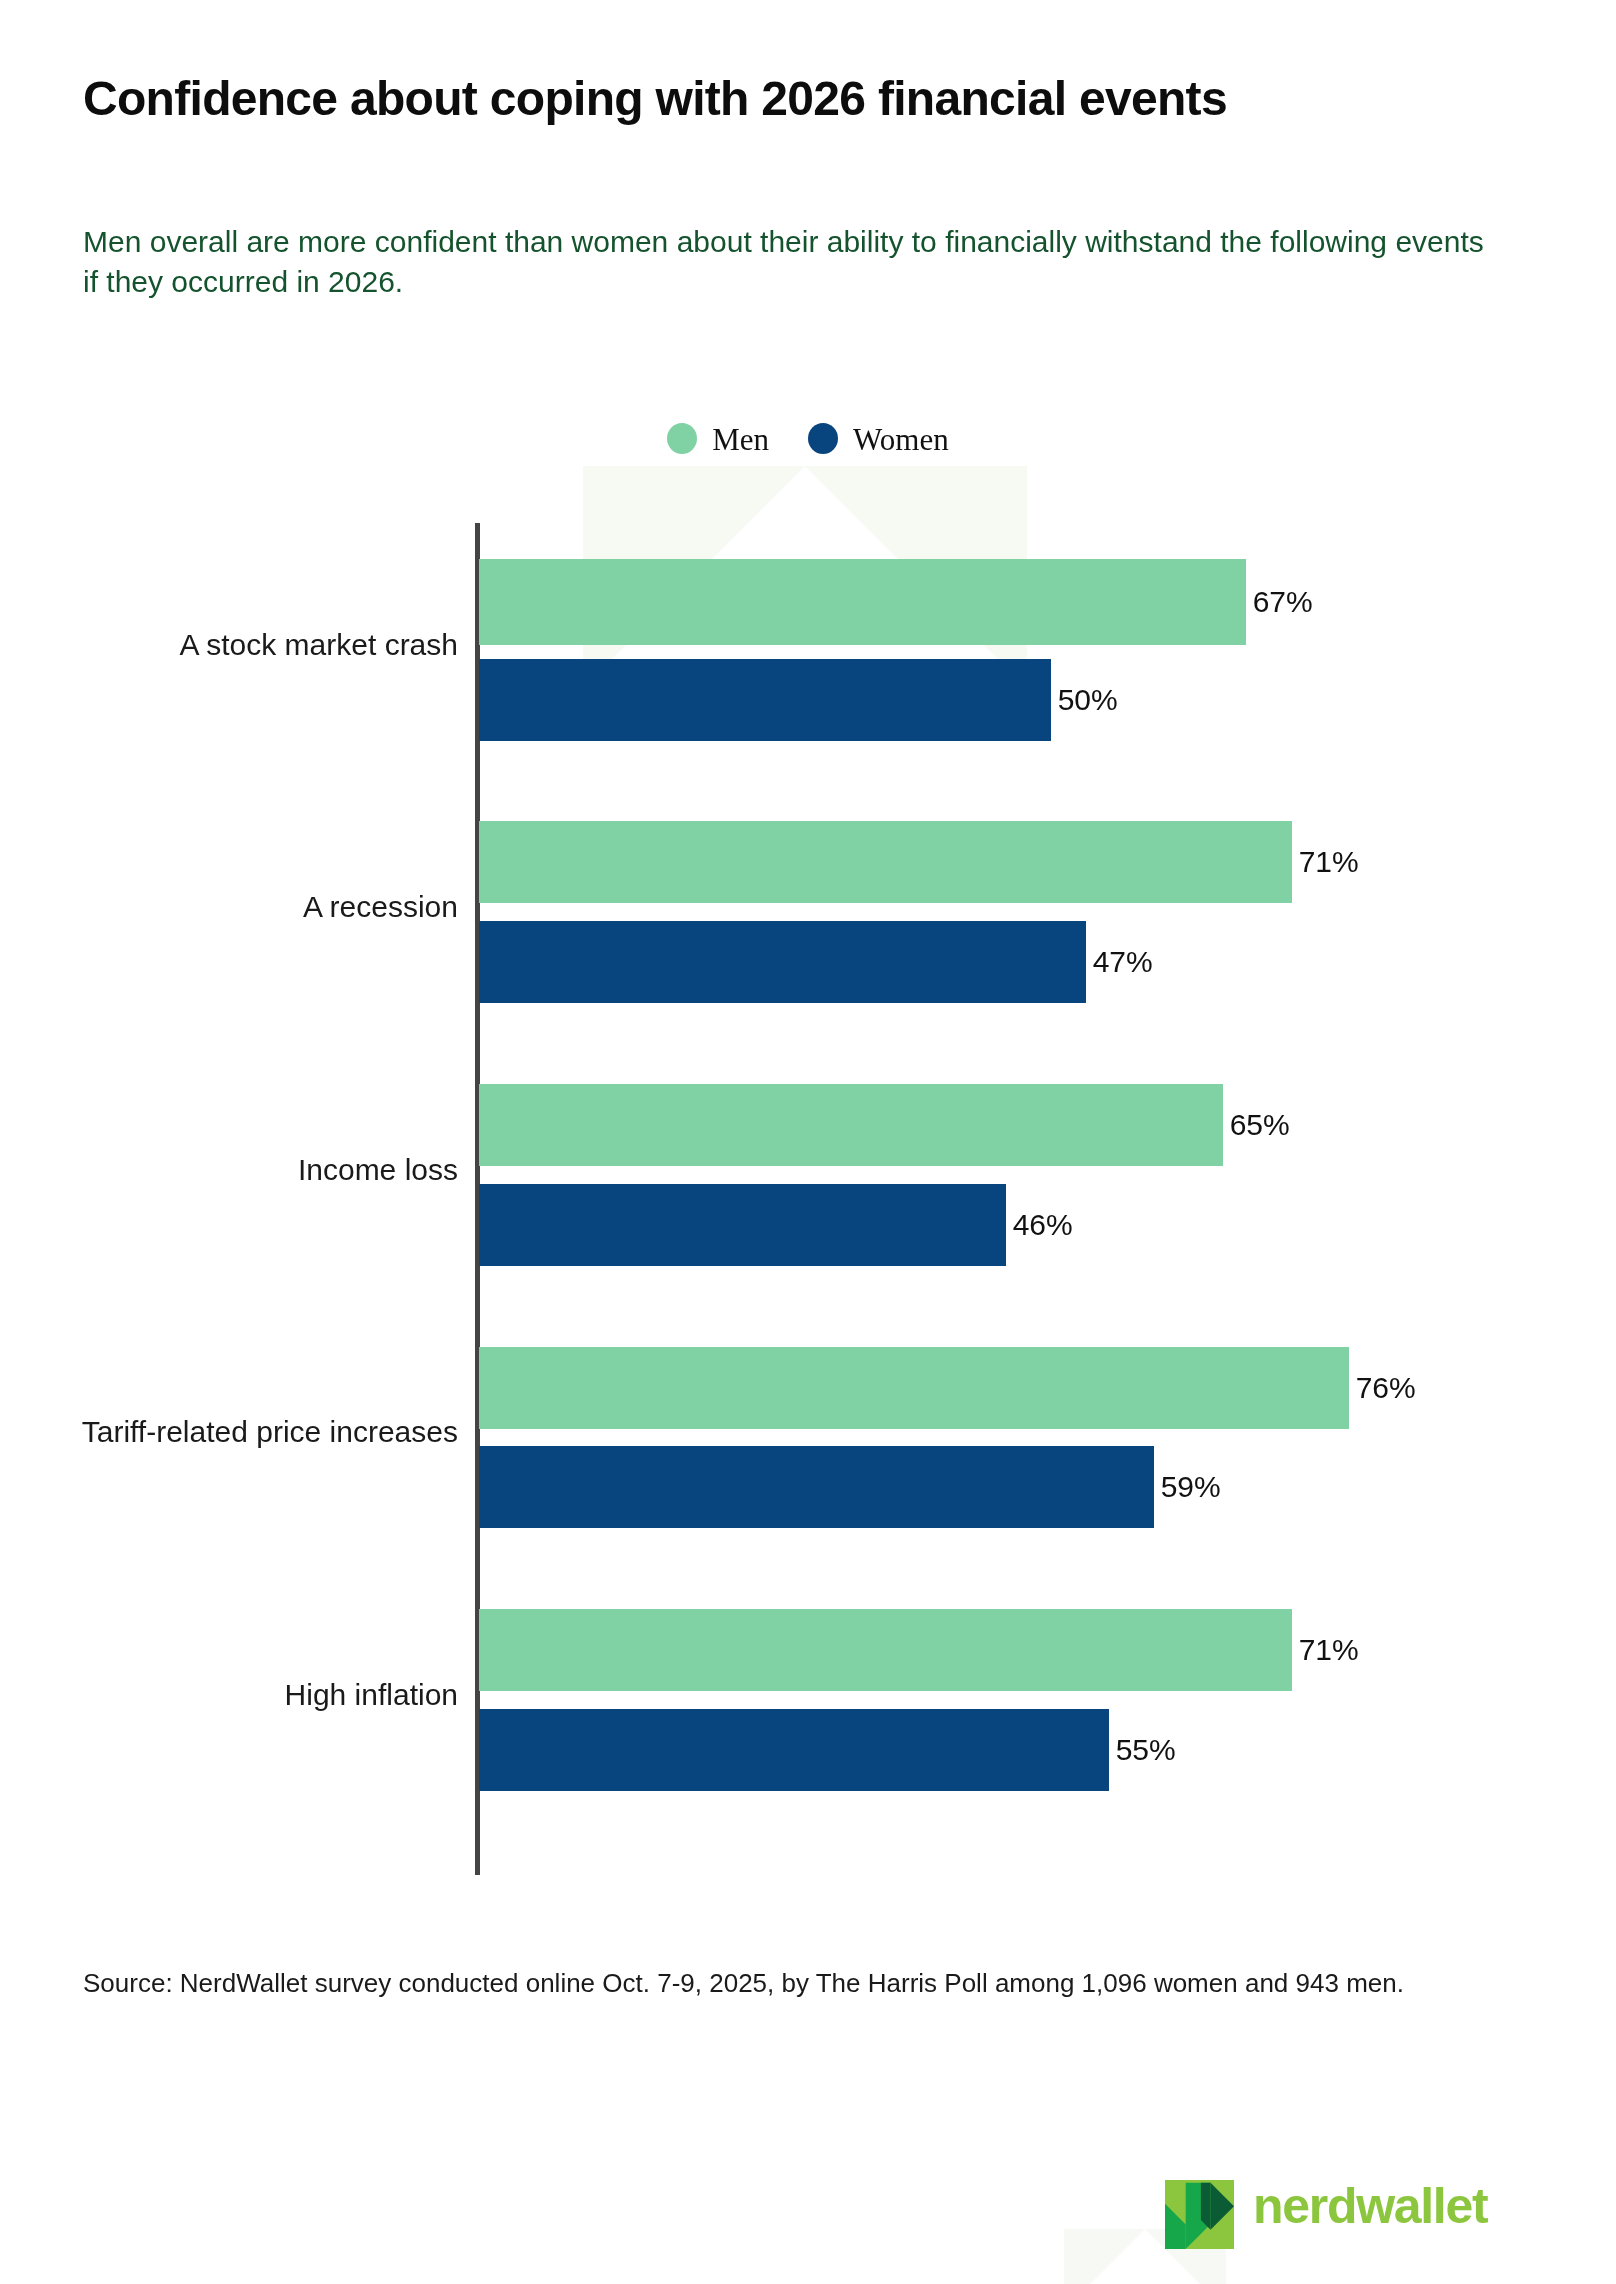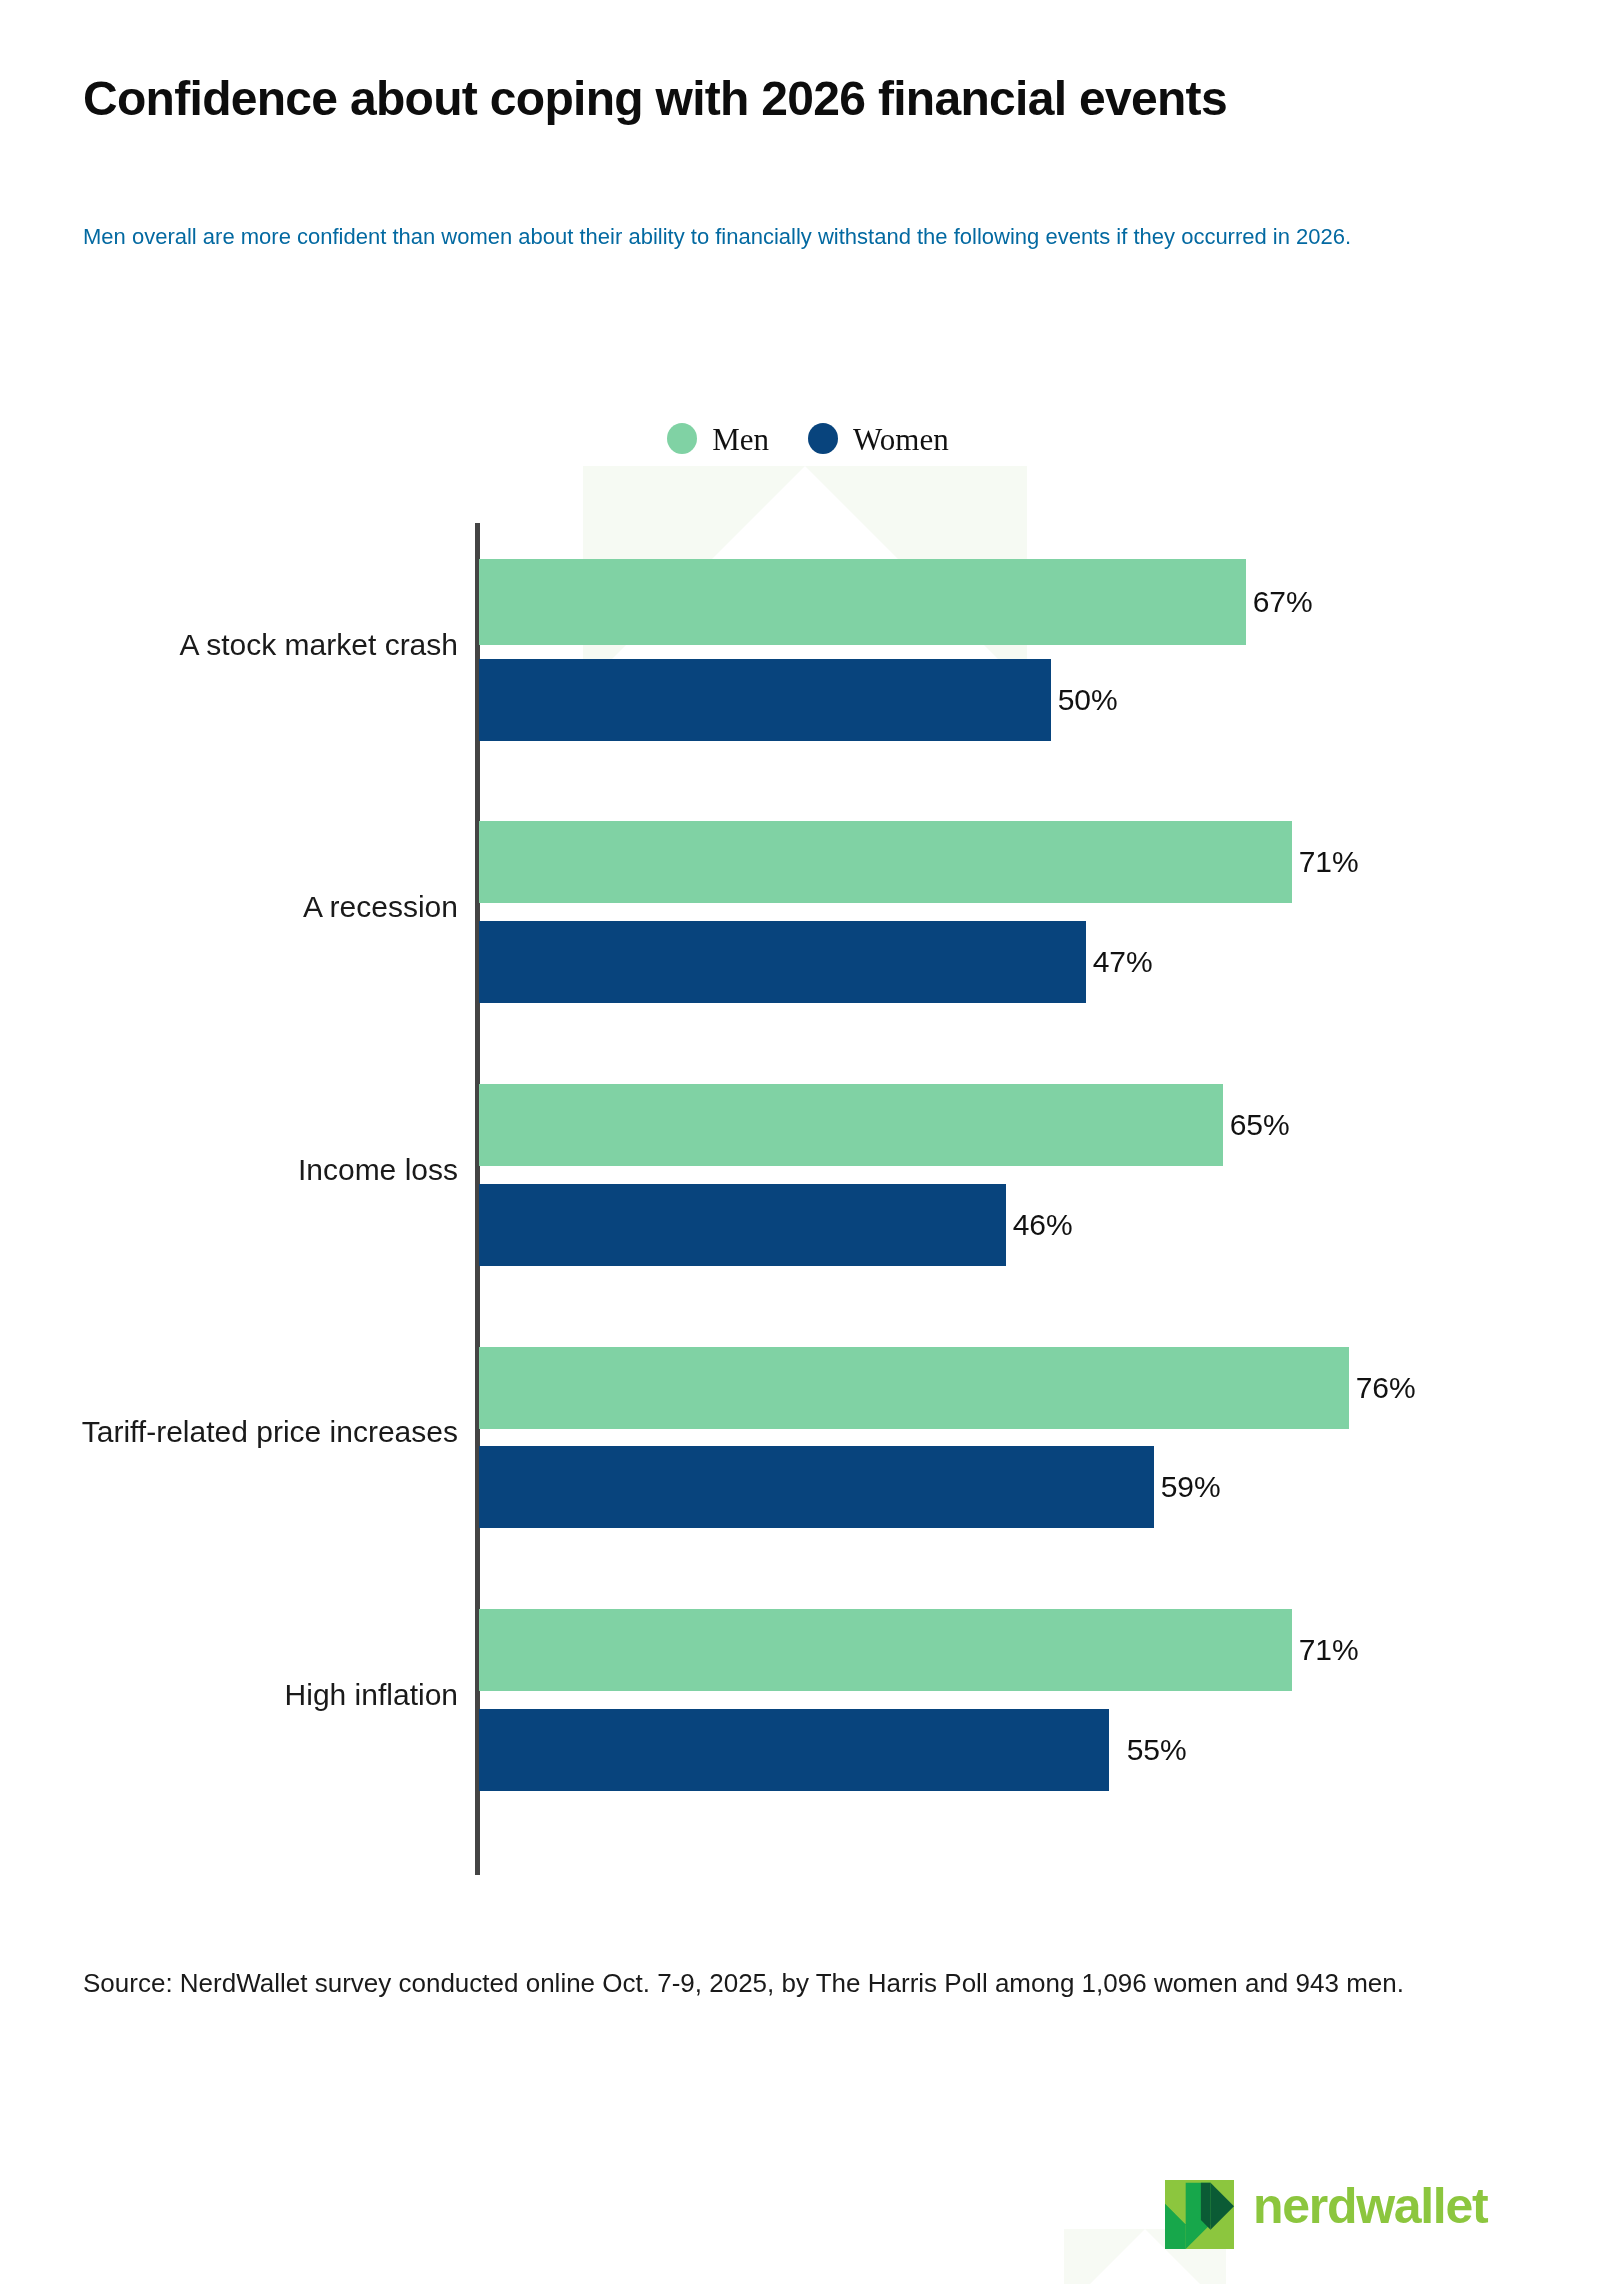--- a/index.html
+++ b/index.html
@@ -63,24 +63,24 @@
     font-weight: bold;
     letter-spacing: -0.7px;
     line-height: 1.1;
     color: #0d0d0d;
   }
   #subtitle {
     position: absolute;
     left: 83px;
     top: 222px;
     width: 1414px;
-    font-size: 22px;
+    font-size: 30px;
     line-height: 1.32;
     font-weight: normal;
-    color: #0369a1;
+    color: #14532d;
   }
 
   
   #legend {
     position: absolute;
     left: 0;
     top: 423px;
     width: 1616px;
     display: flex;
     justify-content: center;
@@ -249,21 +249,21 @@
       </div>
       <div class="bar-row" style="top: 1446px; height: 82px;">
         <span class="bar" style="width: 675px; background: rgb(8, 68, 125);"></span>
         <span class="bar-value">59%</span>
       </div>
       <div class="cat-label" style="top: 1676px;">High inflation</div>
       <div class="bar-row" style="top: 1609px; height: 82px;">
         <span class="bar" style="width: 813px; background: rgb(128, 210, 164);"></span>
         <span class="bar-value">71%</span>
       </div>
-      <div class="bar-row" style="top: 1709px; height: 82px; gap: 11px;">
+      <div class="bar-row" style="top: 1709px; height: 82px;">
         <span class="bar" style="width: 630px; background: rgb(8, 68, 125);"></span>
         <span class="bar-value">55%</span>
       </div>
     </div>
 </div>
 
 <div id="source-note">Source: NerdWallet survey conducted online Oct. 7-9, 2025, by The Harris Poll among 1,096 women and 943 men.</div>
 
 <div id="logo">
   <svg id="logo-mark" viewBox="0 0 100 100">

